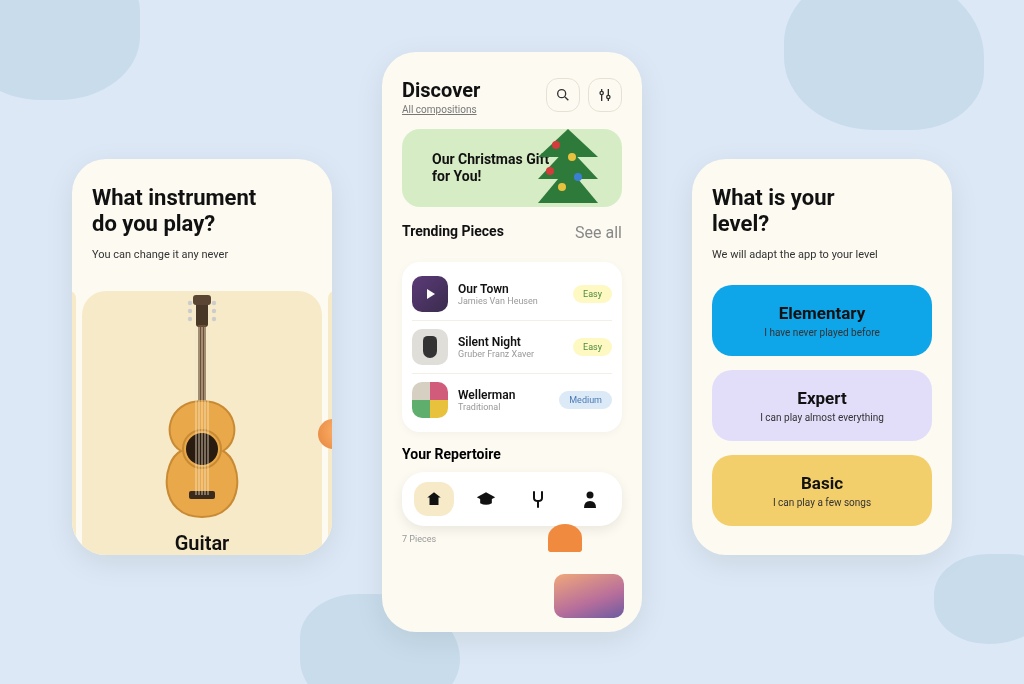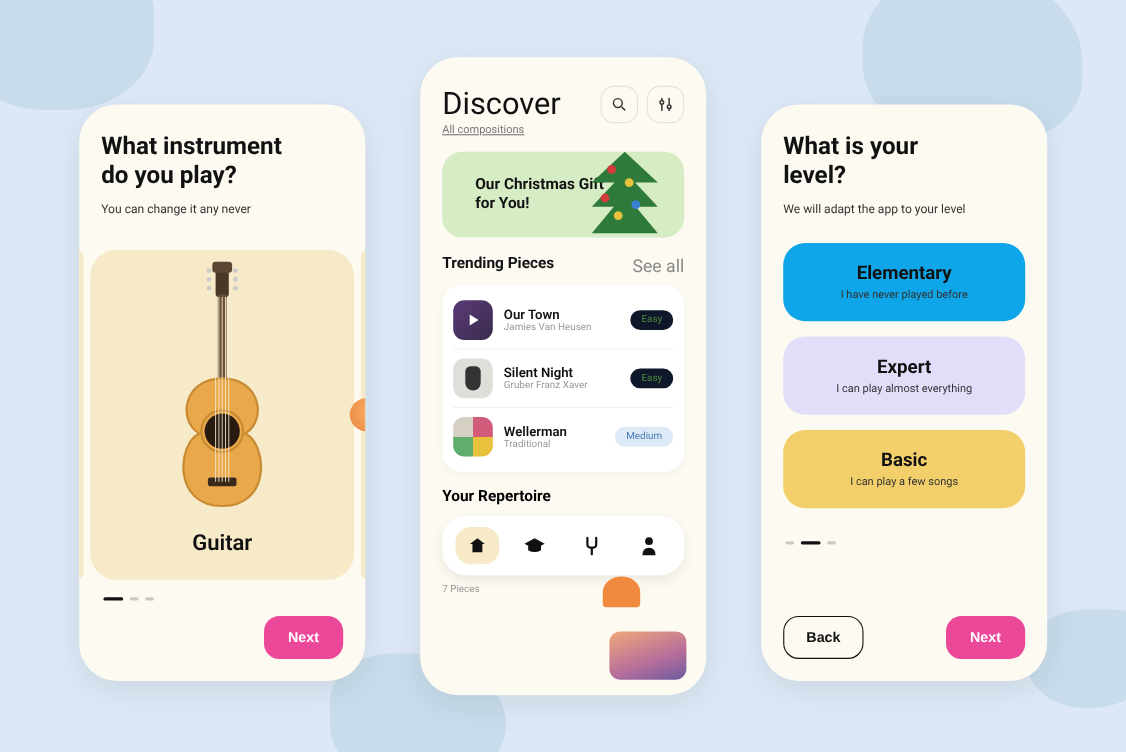--- a/index.html
+++ b/index.html
@@ -24,21 +24,21 @@
     border-radius: 34px;
     width: 260px;
     height: 560px;
     padding: 26px 20px 20px 20px;
     display: flex;
     flex-direction: column;
     box-shadow: 0 8px 30px rgba(0,0,0,.08);
     position: relative;
     overflow: hidden;
   }
-  .phone.small { height: 524px; margin-top: 30px; }
+  .phone.small { height: 396px; margin-top: 30px; }
 
   
   .s1-title { font-size: 22px; font-weight: 700; line-height: 1.2; color: #111; margin-bottom: 10px; }
   .s1-sub   { font-size: 11px; color: #333; margin-bottom: 18px; }
   .carousel { position: relative; flex: 1; display: flex; align-items: stretch; margin-top: 12px; }
   .card-side { width: 14px; background: #f7eac8; border-radius: 18px; }
   .card-side.left { margin-left: -30px; margin-right: 6px; }
   .card-side.right { margin-right: -30px; margin-left: 6px; position: relative; }
   .orange-peek { position: absolute; right: -6px; top: 50%; width: 30px; height: 30px; background: radial-gradient(circle at 70% 40%, #ffb36b, #e5853e); border-radius: 50%; transform: translateY(-50%); }
   .card-main { flex: 1; background: #f7eac8; border-radius: 24px; display: flex; flex-direction: column; align-items: center; justify-content: flex-end; padding-bottom: 22px; }
@@ -52,52 +52,52 @@
     padding: 12px 22px; font-size: 13px; font-weight: 600;
     align-self: flex-end; cursor: pointer;
   }
   .btn-back {
     background: transparent; color: #111; border: 1.5px solid #111; border-radius: 14px;
     padding: 11px 20px; font-size: 13px; font-weight: 600; cursor: pointer;
   }
 
   
   .s2-head { display:flex; align-items:flex-start; justify-content:space-between; }
-  .s2-title { font-size: 28px; font-weight: 400; color:#111; }
+  .s2-title { font-size: 20px; font-weight: 700; color:#111; }
   .s2-sub { font-size: 10px; color:#777; margin-top:2px;text-decoration:underline; }
   .icon-btn { width:34px; height:34px; border:1px solid #e6e1d4; border-radius:12px; display:flex; align-items:center; justify-content:center; background:#fdfaf2; cursor:pointer; }
   .icon-row { display:flex; gap:8px; }
   .promo { margin-top:14px; background:#d6ecc5; border-radius:18px; height:78px; display:flex; align-items:center; padding-left:30px; position:relative; overflow:hidden; }
   .promo-text { font-size:14px; font-weight:700; line-height:1.2; color:#111; max-width:120px; }
   .tree { position:absolute; right:-6px; top:-6px; width:110px; height:90px; }
   .tree .tri { position:absolute; left:20px; width:0; height:0; border-left:30px solid transparent; border-right:30px solid transparent; }
   .tree .t1 { top:6px; border-bottom:28px solid #2e7a3b; }
   .tree .t2 { top:24px; border-bottom:32px solid #2e7a3b; }
   .tree .t3 { top:44px; border-bottom:36px solid #2e7a3b; }
   .orn { position:absolute; width:8px; height:8px; border-radius:50%; }
   .o1{background:#d43b3b; left:34px; top:18px;} .o2{background:#e8c23d; left:50px; top:30px;}
   .o3{background:#d43b3b; left:28px; top:44px;} .o4{background:#3b7fd4; left:56px; top:50px;}
   .o5{background:#e8c23d; left:40px; top:60px;}
 
   .sec-head { display:flex; justify-content:space-between; align-items:flex-start; margin-top:16px; }
   .sec-title { font-size:14px; font-weight:700; color:#111; }
   .see-all { font-size:16px; color:#888; }
-  .piece-list { background:#fff; border-radius:18px; margin-top:8px; padding:6px 10px; box-shadow: 0 2px 8px rgba(0,0,0,.04); }
+  .piece-list { background:#fff; border-radius:18px; margin-top:20px; padding:6px 10px; box-shadow: 0 2px 8px rgba(0,0,0,.04); }
   .piece { display:flex; align-items:center; gap:10px; padding:8px 0; border-bottom:1px solid #f2efe6; }
   .piece:last-child { border-bottom:none; }
   .thumb { width:36px; height:36px; border-radius:10px; background:#ccc; display:flex; align-items:center; justify-content:center; flex-shrink:0; }
   .thumb.purple { background: linear-gradient(135deg,#5b3a78,#3a2c4d); }
   .thumb.grey { background:#dfded9; position:relative; }
   .thumb.grey::after{content:""; position:absolute; width:14px; height:22px; background:#333; border-radius:8px 8px 12px 12px; }
   .thumb.colorful { background: conic-gradient(#d15b7a 0 25%, #e8c23d 0 50%, #5fae6e 0 75%, #d6d0c3 0 100%); }
   .play-tri { width:0; height:0; border-top:5px solid transparent; border-bottom:5px solid transparent; border-left:8px solid #fff; margin-left:2px; }
   .piece-name { font-size:12px; font-weight:600; color:#111; }
   .piece-comp { font-size:9px; color:#999; }
   .badge { margin-left:auto; font-size:9px; padding:4px 10px; border-radius:10px; }
-  .badge.easy { background:#0f172a; color:#4e8a3f; }
+  .badge.easy { background:#fef9c3; color:#4e8a3f; }
   .badge.medium { background:#dceaf7; color:#4a7bb4; }
 
   .rep-title { font-size:14px; font-weight:700; margin-top:14px; }
   .nav-pill { background:#fff; border-radius:22px; margin-top:10px; display:flex; justify-content:space-around; align-items:center; padding:10px 6px; box-shadow:0 4px 12px rgba(0,0,0,.08); }
   .nav-item { width:40px; height:34px; display:flex; align-items:center; justify-content:center; border-radius:14px; cursor:pointer; }
   .nav-item.active { background:#f7eac8; }
   .rep-meta { font-size:9px; color:#999; margin-top:8px; }
   .rep-img { position:absolute; right:18px; bottom:14px; width:70px; height:44px; border-radius:10px; background:linear-gradient(160deg,#f0a87a,#b76e9b 60%,#6b5aa0); }
   .cap { position:absolute; right:60px; bottom:80px; width:34px; height:28px; background:#f08a3f; border-radius:50% 50% 10% 10%; }
 

